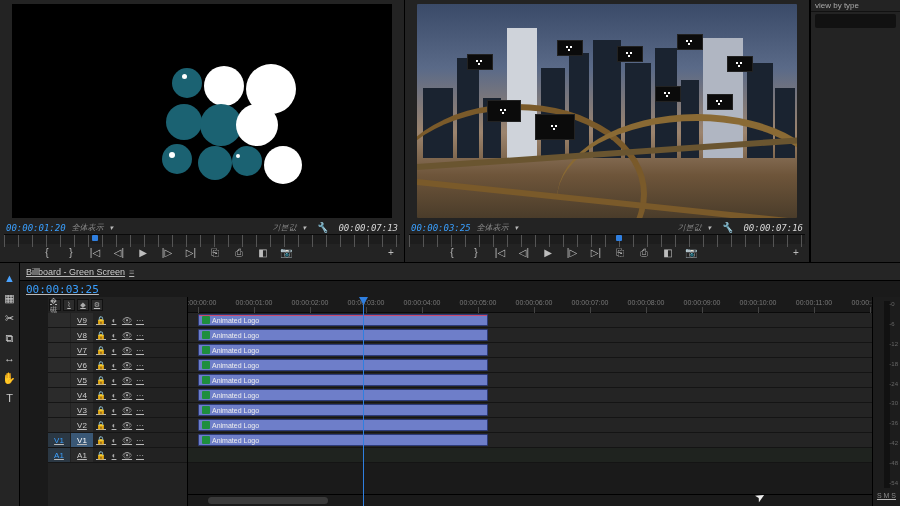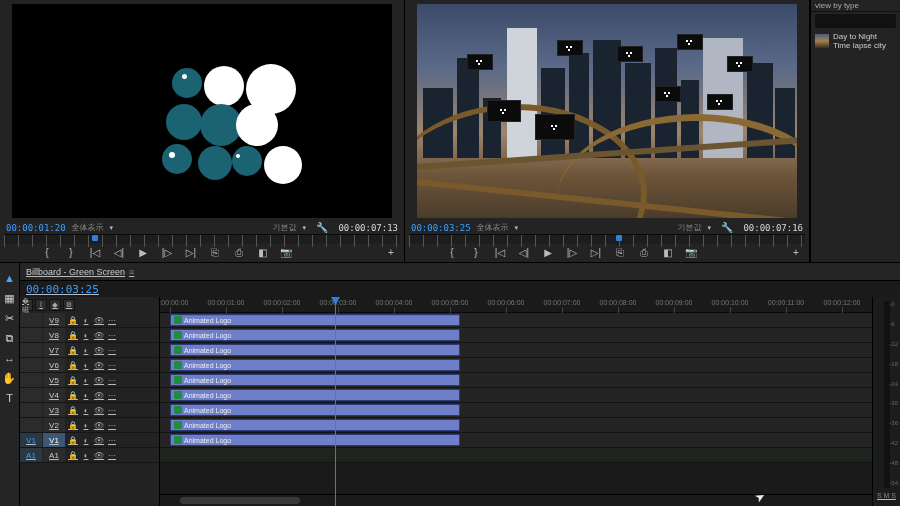--- a/index.html
+++ b/index.html
@@ -2,21 +2,21 @@
 <html><head>
 <meta charset="utf-8">
 <style>
   * { box-sizing: border-box; margin: 0; padding: 0; font-family: "Segoe UI", Arial, sans-serif; }
   body { background:#1b1b1b; color:#b9b9b9; font-size:10px; width:900px; height:506px; overflow:hidden; position:relative; }
   .top-panels { display:flex; height:262px; }
   .monitor { flex:1; display:flex; flex-direction:column; border-right:1px solid #000; background:#232323;}
   .monitor-canvas { flex:1; background:#232323; display:flex; align-items:center; justify-content:center; position:relative; padding:4px 10px 4px 10px;}
   .src-canvas { width:380px; height:214px; background:#000; position:relative;}
   .prog-canvas { width:380px; height:214px; position:relative; background:linear-gradient(#3a4a68 0%,#5a6a88 30%,#9c846e 60%,#6e553a 80%,#4a3c2a 100%); border-radius:1px; overflow:hidden;}
-  .tc-row { height:14px; display:flex; align-items:center; padding:0 6px; gap:6px; font-size:9px;}
+  .tc-row { height:14px; display:flex; align-items:center; padding:0 6px; gap:6px; font-size:9px;font-style:italic;}
   .tc-left { color:#3aa0ff; font-family:monospace;}
   .tc-right { color:#d8d8d8; font-family:monospace; margin-left:auto;}
   .tc-label { color:#8a8a8a; font-size:8px;}
   .tc-row .divider { flex:1; }
   .wrench { font-size:10px; color:#8a8a8a; margin:0 4px;}
   .mini-ruler { height:12px; background:#1d1d1d; position:relative; margin:0 4px; border-top:1px solid #0a0a0a;}
   .mini-ruler::before { content:""; position:absolute; left:0; right:0; top:0; height:12px;
     background-image:repeating-linear-gradient(90deg,#555 0,#555 1px,transparent 1px,transparent 14px);}
   .playhead-mk { position:absolute; top:0; width:10px; height:10px; transform:translateX(-5px);}
   .playhead-mk::before { content:""; position:absolute; left:2px; top:0; width:6px; height:6px; background:#2f7fe0; border-radius:1px;}
@@ -43,21 +43,21 @@
   
   .timeline-area { position:absolute; left:0; right:0; top:262px; bottom:0; display:flex; background:#1a1a1a; border-top:1px solid #000;}
   .toolbar { width:20px; background:#252525; border-right:1px solid #000; display:flex; flex-direction:column; align-items:center; gap:6px; padding-top:8px;}
   .toolbar .tool { width:14px; height:14px; color:#ccc; font-size:11px; display:flex; align-items:center;justify-content:center; cursor:pointer;}
   .toolbar .tool.sel { color:#4aa3ff; }
   .timeline { flex:1; display:flex; flex-direction:column; position:relative;text-decoration:underline;}
   .seq-tab { height:18px; display:flex; align-items:center; padding-left:6px; font-size:9px; color:#ccc; background:#252525; border-bottom:1px solid #000; gap:4px;}
   .seq-tab .x { color:#888; font-size:9px;}
   .tl-tc-row { height:16px; display:flex; align-items:center; padding:0 6px;}
   .tl-tc { color:#3aa0ff; font-family:monospace; font-size:11px;}
-  .tl-body { flex:1; display:flex; position:relative;}
+  .tl-body { flex:1; display:flex; position:relative;margin-left:28px;}
   .track-headers { width:140px; background:#222; border-right:1px solid #000; display:flex; flex-direction:column; font-size:8px;}
   .opt-row { display:flex; height:16px;}
   .opt-btn { width:12px; height:12px; background:#2c2c2c; border:1px solid #111; margin:2px 1px; font-size:7px; display:flex;align-items:center;justify-content:center;color:#aaa; cursor:pointer;}
   .trk-row { height:15px; display:flex; align-items:center; border-bottom:1px solid #151515;}
   .trk-src { width:22px; text-align:center; color:#3aa0ff; background:#2b3844; margin-right:1px; height:100%; display:flex;align-items:center;justify-content:center;}
   .trk-src.off { background:#2b2b2b; color:#888;}
   .trk-tgt { width:22px; text-align:center; color:#ccc; background:#2b2b2b; height:100%; display:flex;align-items:center;justify-content:center;}
   .trk-tgt.sel { background:#3a5876; color:#fff;}
   .trk-icons { flex:1; display:flex; align-items:center; gap:3px; padding-left:3px;}
   .trk-icons span { width:10px; height:10px; color:#aaa; font-size:8px; display:flex;align-items:center;justify-content:center; cursor:pointer;}
@@ -197,24 +197,20 @@
         <div class="btn">◧</div>
         <div class="btn">📷</div>
       </div>
       <div class="btn plus" style="margin-left:auto;">+</div>
     </div>
   </div>
 
   <div class="right-panel">
     <div class="hdr">view by type</div>
     <div class="search"></div>
-    <div class="item">
-      <div class="thumb"></div>
-      <span>Day to Night Time lapse city</span>
-    </div>
   </div>
 </div>
 
 <div class="timeline-area">
   <div class="toolbar" id="toolbar">
       <div class="tool sel">▲</div>
       <div class="tool">▦</div>
       <div class="tool">✂</div>
       <div class="tool">⧉</div>
       <div class="tool">↔</div>

